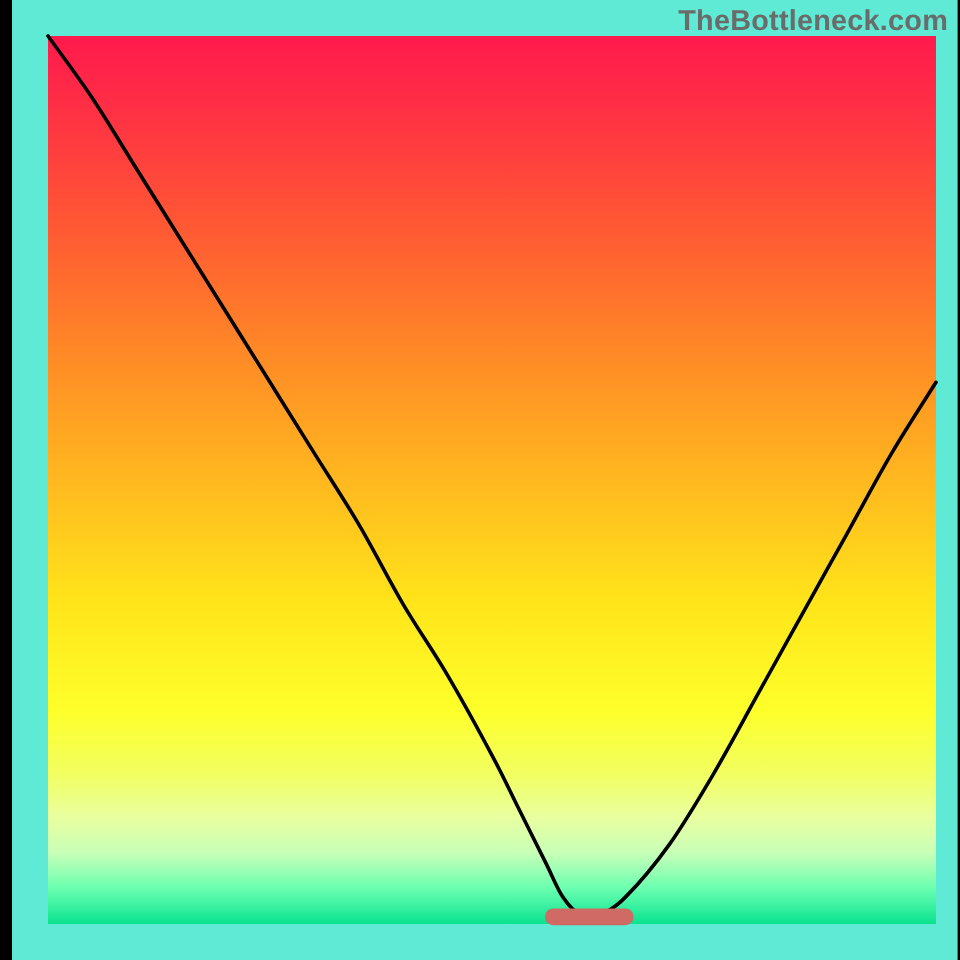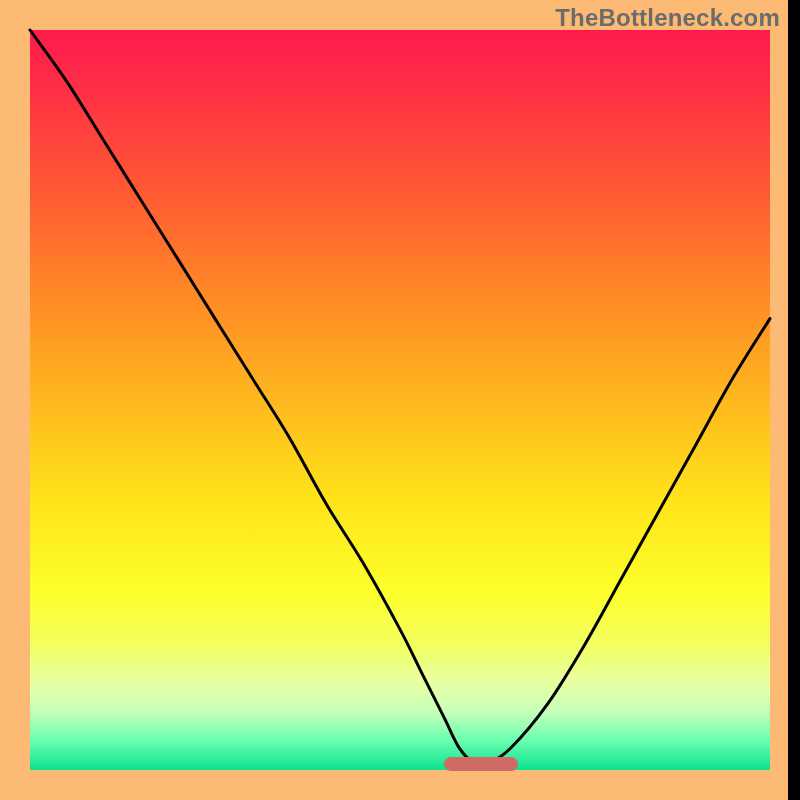--- a/index.html
+++ b/index.html
@@ -5,25 +5,25 @@
   html, body {
     margin: 0;
     padding: 0;
     width: 800px;
     height: 800px;
     background: #000;
     overflow: hidden;
   }
   .frame {
     position: absolute;
-    left: 0;
+    left: 10px;
     top: 0;
     width: 788px;
     height: 800px;
-    background: #fdba74;
+    background: #5eead4;
   }
   .plot-area {
     position: absolute;
     left: 30px;
     top: 30px;
     width: 740px;
     height: 740px;
     background: linear-gradient(to bottom,
       #ff1a4d 0%,
       #ff2f45 8%,

